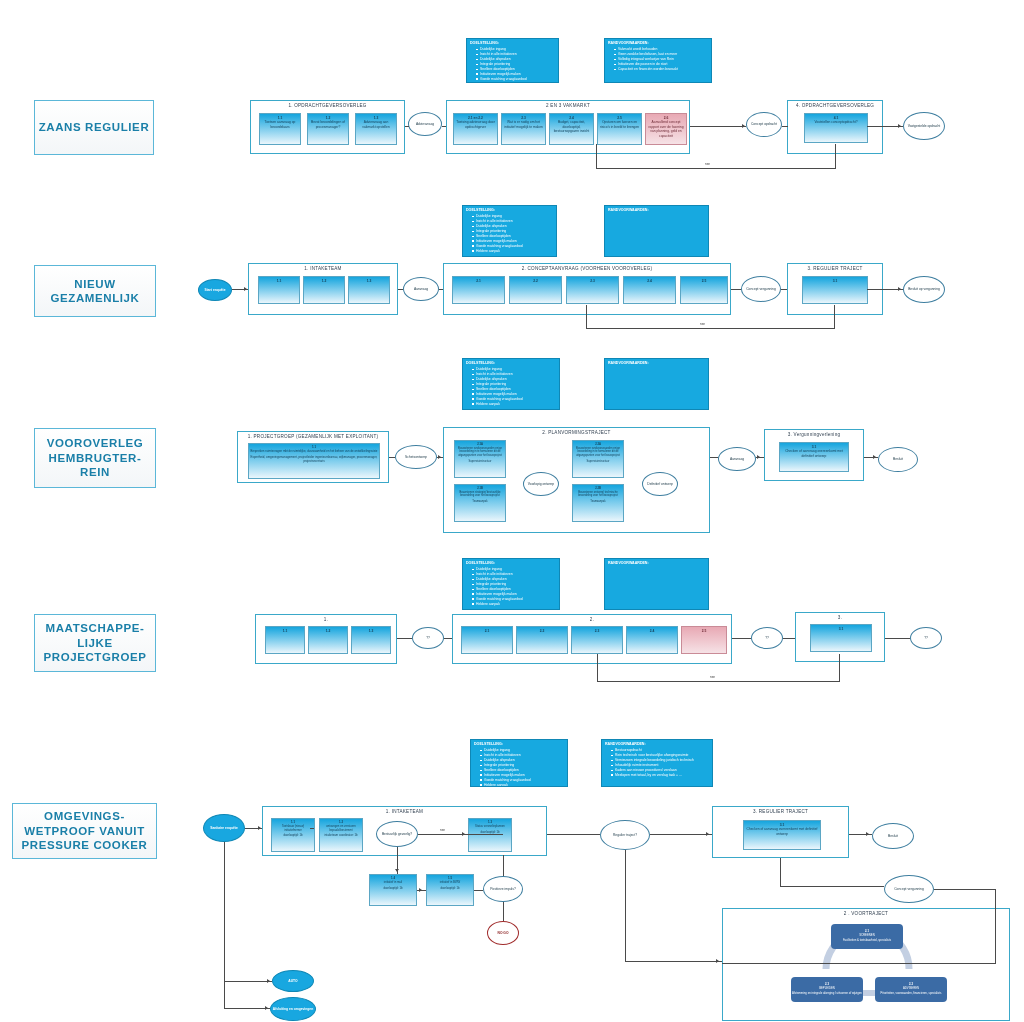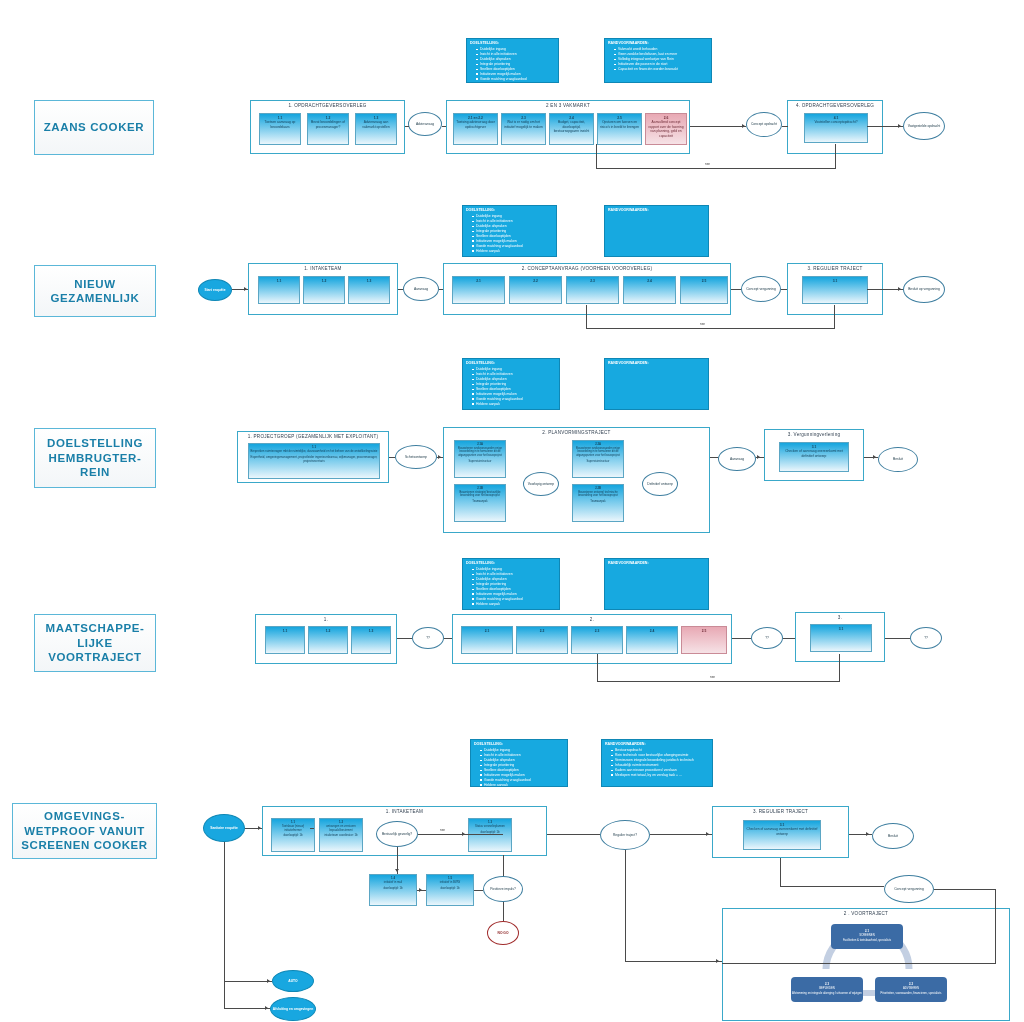--- a/index.html
+++ b/index.html
@@ -121,21 +121,21 @@
     position:absolute; font-size:3px; color:#3b3b3b; white-space:nowrap;
   }
   .cyc { position:absolute; }
 </style>
 </head>
 <body>
 
 <div id="stage">
 
 
-  <div class="rowlabel" style="left:34px; top:100px; width:120px; height:55px;">ZAANS COOKER</div>
+  <div class="rowlabel" style="left:34px; top:100px; width:120px; height:55px;">ZAANS REGULIER</div>
 
   <div class="infobox" style="left:466px; top:38px; width:93px; height:45px;">
     <span class="hd">DOELSTELLING:</span>
     <ul>
       <li>Duidelijke ingang</li>
       <li>Inzicht in alle initiatieven</li>
       <li>Duidelijke afspraken</li>
       <li>Integrale prioritering</li>
       <li>Snellere doorlooptijden</li>
       <li>Initiatieven mogelijk maken</li>
@@ -293,21 +293,21 @@
   <div class="ln h" style="left:439px; top:289px; width:4px;"></div>
   <div class="ln h" style="left:731px; top:289px; width:10px;"></div>
   <div class="ln h" style="left:781px; top:289px; width:6px;"></div>
   <div class="ln h" style="left:867px; top:289px; width:36px;"></div>
   <div class="arw" style="left:898px; top:287px;"></div>
   <div class="ln v" style="left:586px; top:305px; height:24px;"></div>
   <div class="ln h" style="left:586px; top:328px; width:248px;"></div>
   <div class="ln v" style="left:834px; top:305px; height:24px;"></div>
   <div class="lbl" style="left:700px; top:322px;">nee</div>
 
-  <div class="rowlabel" style="left:34px; top:428px; width:122px; height:60px;">DOELSTELLING HEMBRUGTER-REIN</div>
+  <div class="rowlabel" style="left:34px; top:428px; width:122px; height:60px;">VOOROVERLEG HEMBRUGTER-REIN</div>
 
   <div class="infobox" style="left:462px; top:358px; width:98px; height:52px;">
     <span class="hd">DOELSTELLING:</span>
     <ul>
       <li>Duidelijke ingang</li>
       <li>Inzicht in alle initiatieven</li>
       <li>Duidelijke afspraken</li>
       <li>Integrale prioritering</li>
       <li>Snellere doorlooptijden</li>
       <li>Initiatieven mogelijk maken</li>
@@ -371,21 +371,21 @@
 
   <div class="ln h" style="left:389px; top:457px; width:6px;"></div>
   <div class="ln h" style="left:437px; top:457px; width:6px;"></div>
   <div class="arw" style="left:438px; top:455px;"></div>
   <div class="ln h" style="left:710px; top:457px; width:8px;"></div>
   <div class="ln h" style="left:756px; top:457px; width:8px;"></div>
   <div class="arw" style="left:757px; top:455px;"></div>
   <div class="ln h" style="left:864px; top:457px; width:14px;"></div>
   <div class="arw" style="left:873px; top:455px;"></div>
 
-  <div class="rowlabel" style="left:34px; top:614px; width:122px; height:58px;">MAATSCHAPPE-LIJKE VOORTRAJECT</div>
+  <div class="rowlabel" style="left:34px; top:614px; width:122px; height:58px;">MAATSCHAPPE-LIJKE PROJECTGROEP</div>
 
   <div class="infobox" style="left:462px; top:558px; width:98px; height:52px;">
     <span class="hd">DOELSTELLING:</span>
     <ul>
       <li>Duidelijke ingang</li>
       <li>Inzicht in alle initiatieven</li>
       <li>Duidelijke afspraken</li>
       <li>Integrale prioritering</li>
       <li>Snellere doorlooptijden</li>
       <li>Initiatieven mogelijk maken</li>
@@ -446,21 +446,21 @@
   <div class="ln h" style="left:397px; top:638px; width:15px;"></div>
   <div class="ln h" style="left:444px; top:638px; width:8px;"></div>
   <div class="ln h" style="left:732px; top:638px; width:19px;"></div>
   <div class="ln h" style="left:783px; top:638px; width:12px;"></div>
   <div class="ln h" style="left:885px; top:638px; width:25px;"></div>
   <div class="ln v" style="left:597px; top:654px; height:28px;"></div>
   <div class="ln h" style="left:597px; top:681px; width:243px;"></div>
   <div class="ln v" style="left:839px; top:654px; height:28px;"></div>
   <div class="lbl" style="left:710px; top:675px;">nee</div>
 
-  <div class="rowlabel" style="left:12px; top:803px; width:145px; height:56px;">OMGEVINGS-WETPROOF VANUIT SCREENEN COOKER</div>
+  <div class="rowlabel" style="left:12px; top:803px; width:145px; height:56px;">OMGEVINGS-WETPROOF VANUIT PRESSURE COOKER</div>
 
   <div class="infobox" style="left:470px; top:739px; width:98px; height:48px;">
     <span class="hd">DOELSTELLING:</span>
     <ul>
       <li>Duidelijke ingang</li>
       <li>Inzicht in alle initiatieven</li>
       <li>Duidelijke afspraken</li>
       <li>Integrale prioritering</li>
       <li>Snellere doorlooptijden</li>
       <li>Initiatieven mogelijk maken</li>

